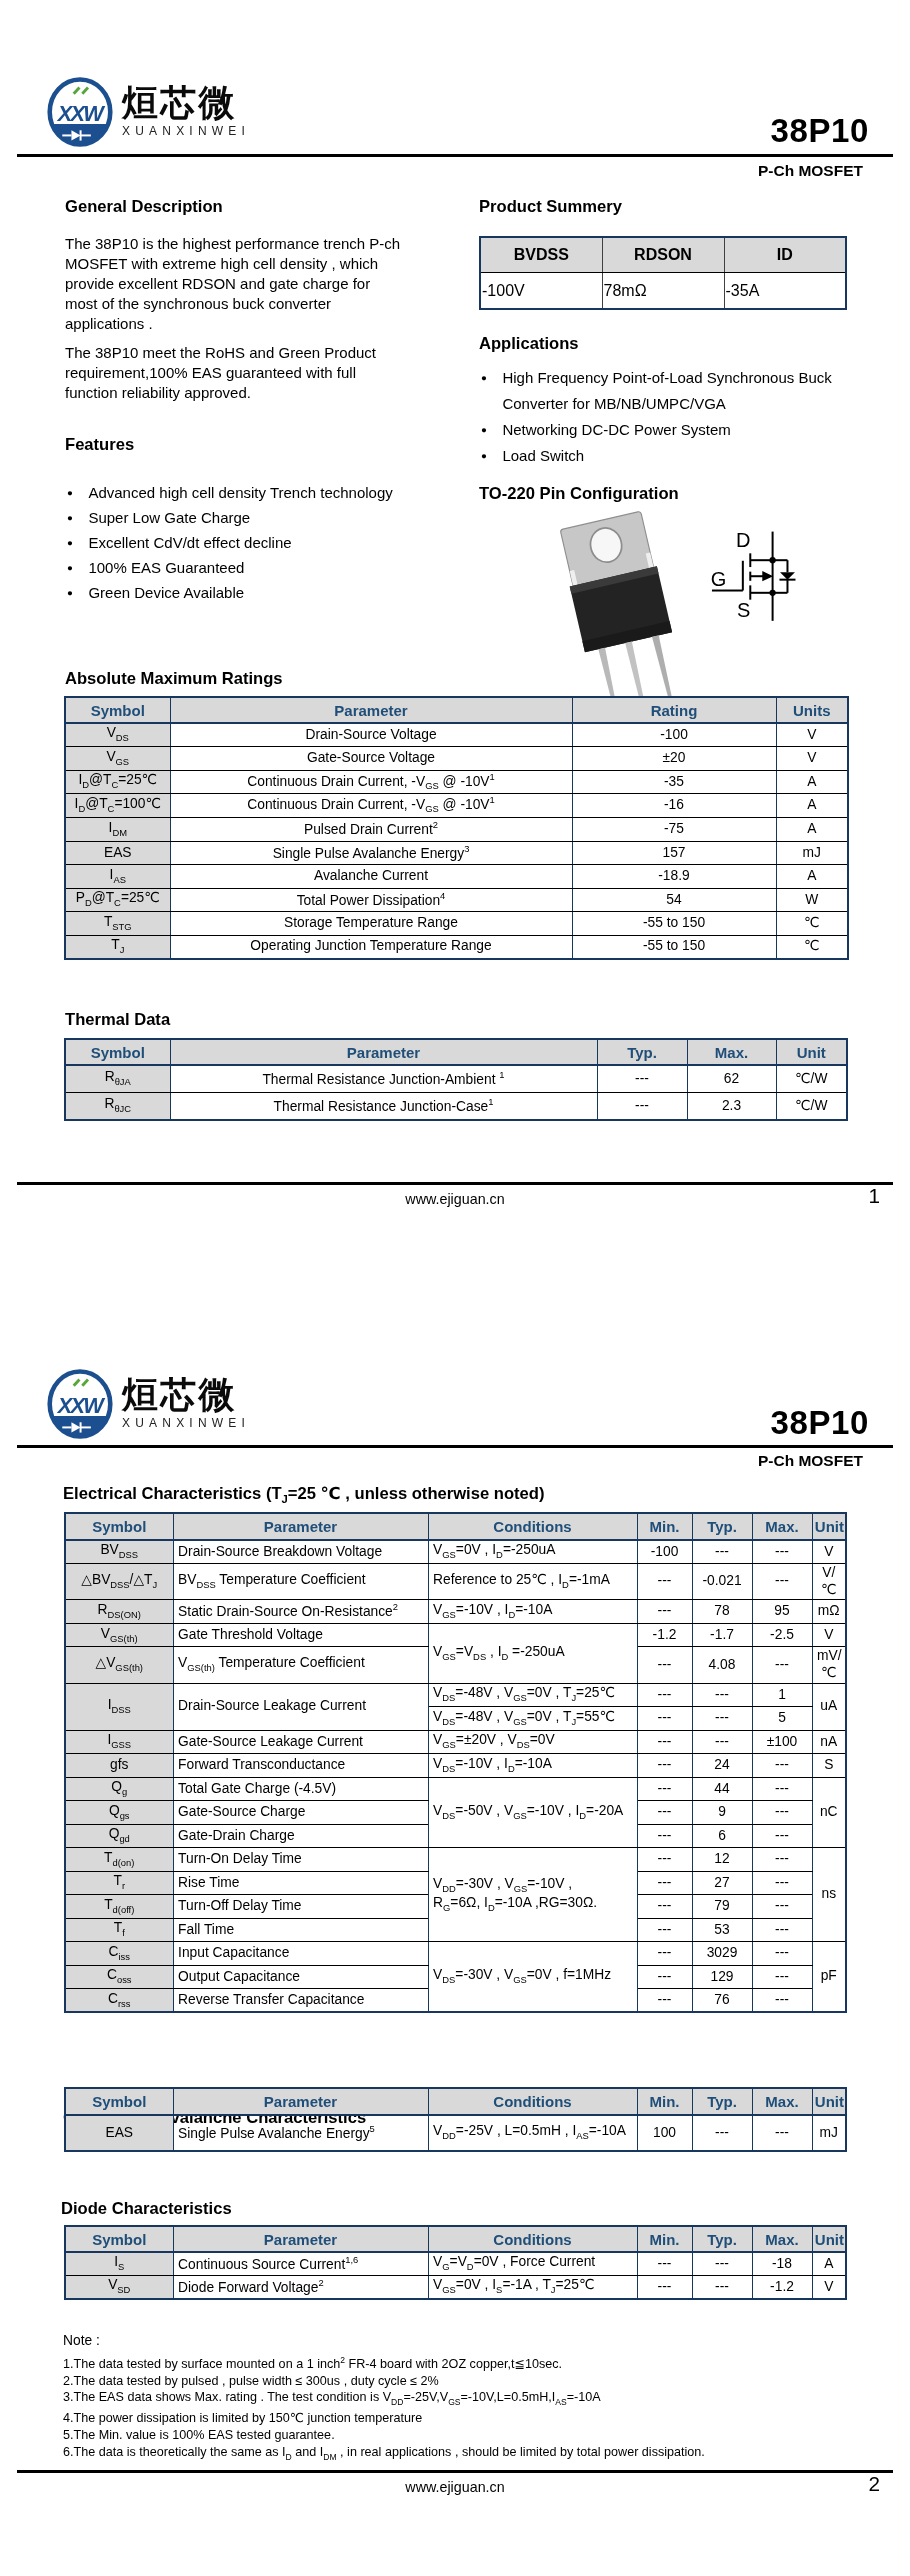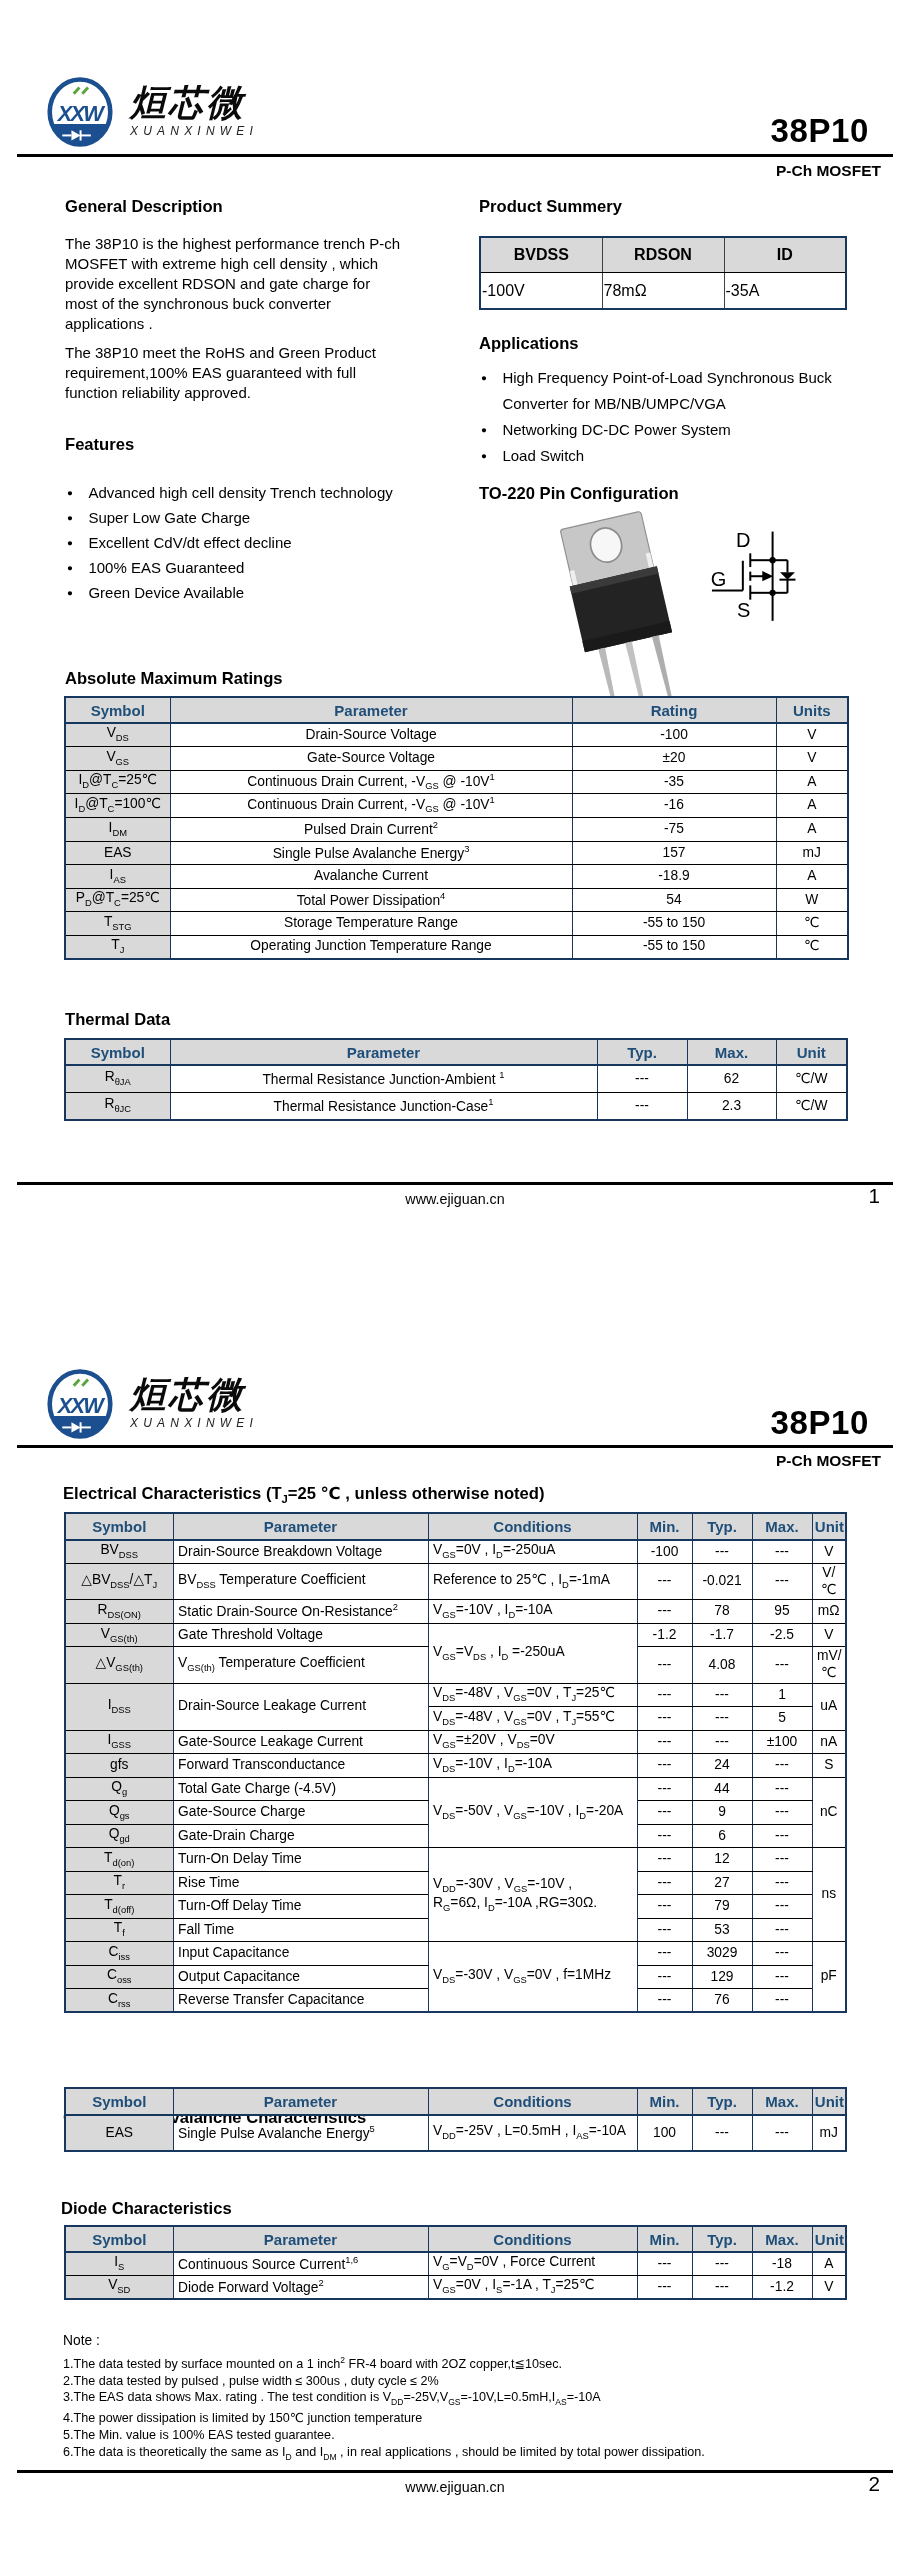--- a/index.html
+++ b/index.html
@@ -2,23 +2,23 @@
 <html style="font-size:9.2px"><head>
 <meta charset="utf-8">
 <style>
   html,body{margin:0;padding:0;background:#ffffff;}
   body{width:910px;font-family:"Liberation Sans","DejaVu Sans",sans-serif;color:#000;}
   .page{position:relative;width:910px;height:1288px;background:#fff;overflow:hidden;}
   .abs{position:absolute;}
   .h{position:absolute;font-size:16.6px;font-weight:bold;color:#000;white-space:nowrap;}
   .rule{position:absolute;left:17px;right:17px;height:3.4px;background:#000;}
   .part-number{position:absolute;right:41px;font-size:33px;font-weight:bold;letter-spacing:0.6px;}
-  .type-label{position:absolute;right:29px;font-size:15.5px;font-weight:bold;}
+  .type-label{position:absolute;right:47px;font-size:15.5px;font-weight:bold;}
   .logo{position:absolute;left:46px;display:flex;align-items:flex-start;}
-  .logo-txt{margin-left:16px;margin-top:8px;font-style:italic;}
+  .logo-txt{margin-left:8px;margin-top:8px;}
   .logo-cn{font-size:36px;font-weight:bold;line-height:37px;letter-spacing:2.3px;color:#0a0a0a;}
   .logo-en{font-size:12px;letter-spacing:5.2px;color:#222;margin-top:3.4px;}
   .para{position:absolute;font-size:15px;line-height:20px;color:#000;}
   .li{display:flex;}
   #features-list .li{height:25px;align-items:center;}
   #features-list .bullet{font-size:9.8px;margin-right:15.5px;}
   #features-list .li-text{font-size:15px;}
   #app-list .li{align-items:flex-start;}
   #app-list .bullet{font-size:9.8px;line-height:26px;margin-right:15.5px;}
   #app-list .li-text{font-size:15px;line-height:26px;}

